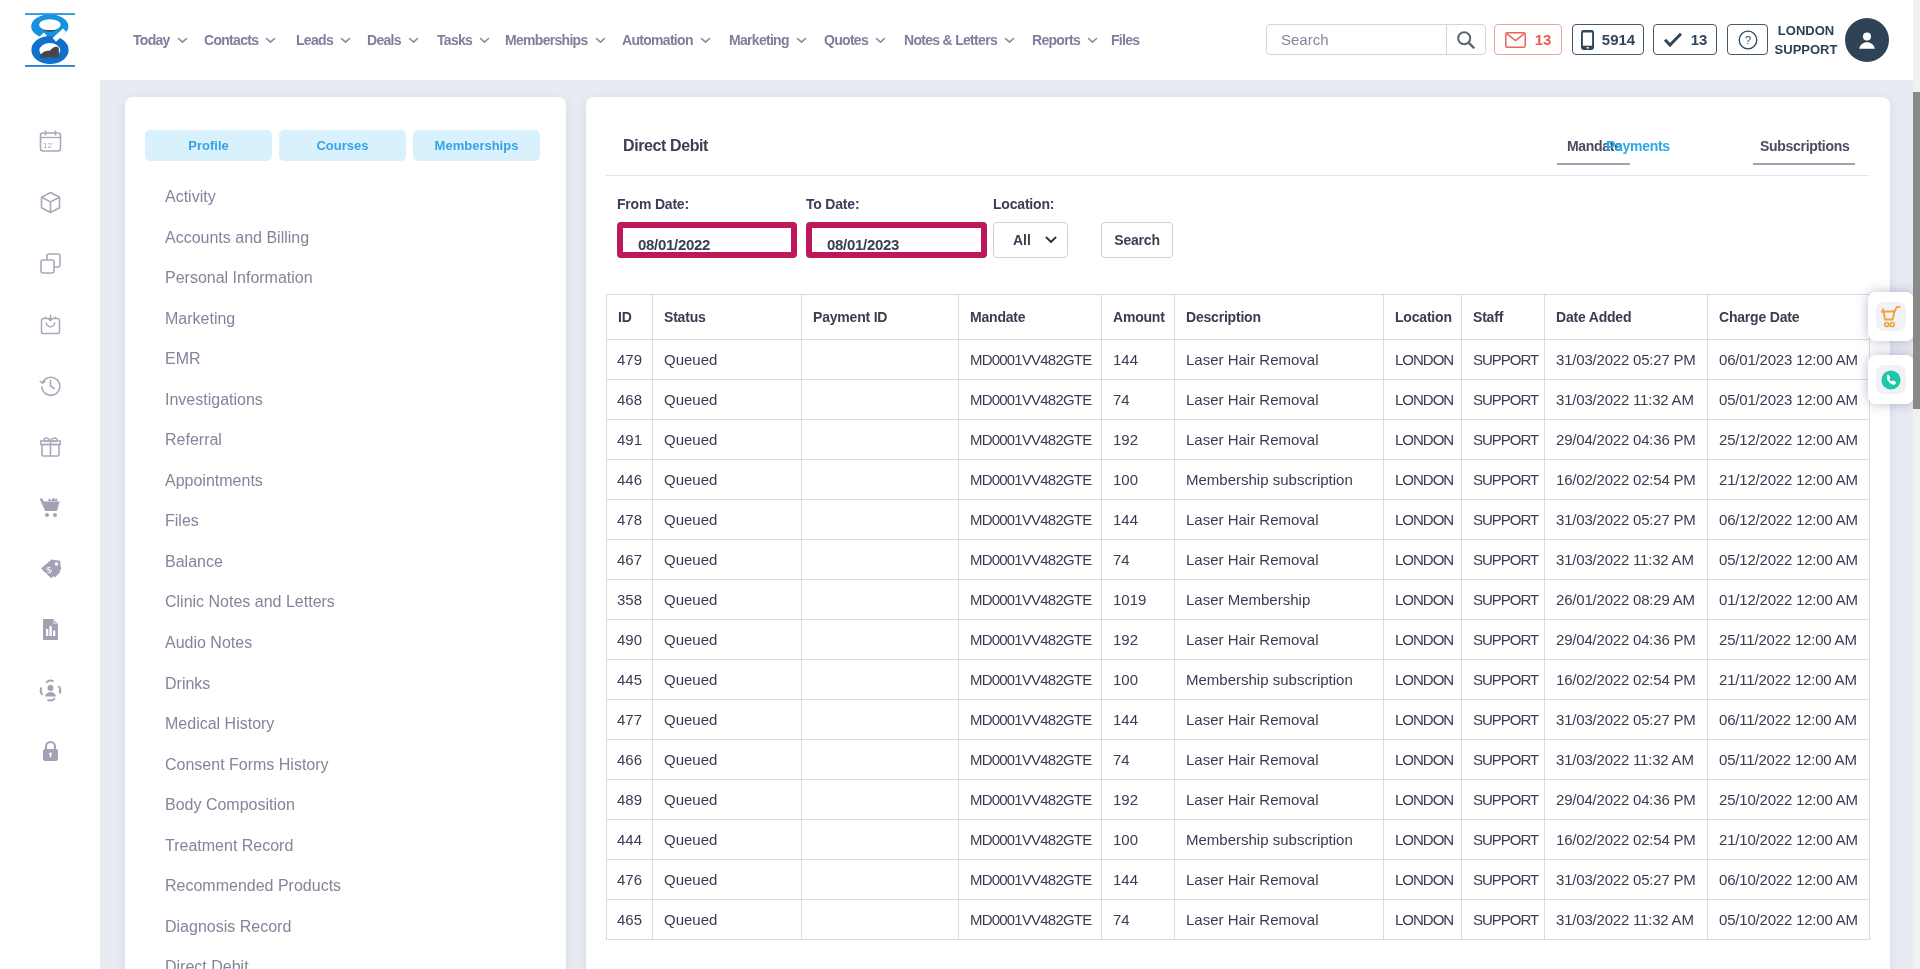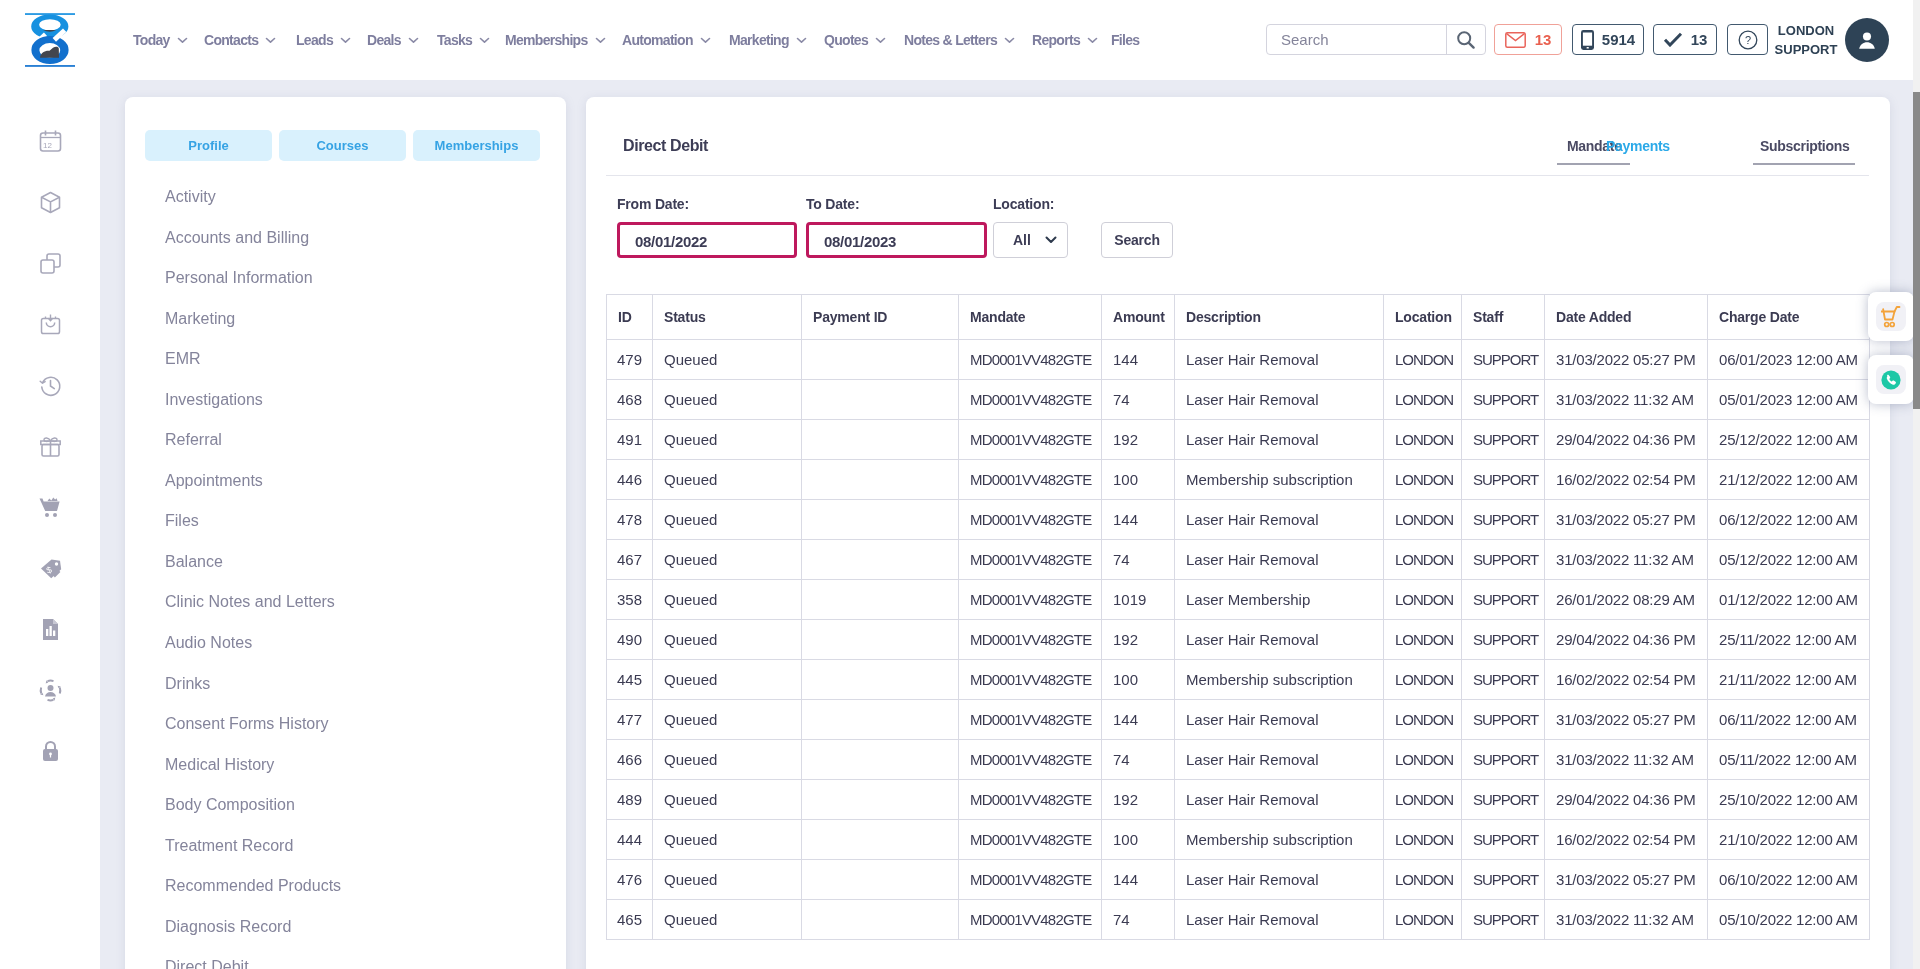--- a/index.html
+++ b/index.html
@@ -31,21 +31,21 @@
 .tabbtn { position:absolute; top:33px; height:31px; background:#d9f1fd; border-radius:5px; color:#36a3e4; font-size:13px; font-weight:bold; display:flex; align-items:center; justify-content:center; }
 #leftmenu { position:absolute; left:0; top:80px; width:100%; list-style:none; }
 #leftmenu li { height:40.55px; line-height:40.55px; padding-left:40px; font-size:16px; color:#84849b; }
 
 
 #ddtitle { position:absolute; left:37px; top:40px; font-size:16px; font-weight:bold; letter-spacing:-0.4px; color:#3d3d56; }
 .rtab { position:absolute; top:41px; font-size:14px; font-weight:bold; letter-spacing:-0.3px; color:#4a4a63; }
 .tabline { position:absolute; top:66px; height:2px; background:#a2a3b1; }
 #hdivider { position:absolute; left:20px; top:78px; width:1263px; height:1px; background:#e4e5ec; }
 .flabel { position:absolute; top:99px; font-size:14px; font-weight:bold; letter-spacing:-0.2px; color:#3d3d56; }
-.finput { position:absolute; top:125px; height:36px; border:3px solid #be185d; border-radius:4px; background:#fff; font-size:15px; font-weight:bold; letter-spacing:-0.3px; color:#3c3c55; line-height:34px; padding-left:15px; }
+.finput { position:absolute; top:125px; height:36px; border:6px solid #be185d; border-radius:4px; background:#fff; font-size:15px; font-weight:bold; letter-spacing:-0.3px; color:#3c3c55; line-height:34px; padding-left:15px; }
 #fsel { position:absolute; left:407px; top:125px; width:75px; height:36px; border:1px solid #cfcfd8; border-radius:4px; display:flex; align-items:center; font-size:14px; font-weight:bold; color:#3c3c55; }
 #fbtn { position:absolute; left:515px; top:125px; width:72px; height:36px; border:1px solid #cfcfd8; border-radius:4px; text-align:center; line-height:34px; font-size:14px; font-weight:bold; letter-spacing:-0.2px; color:#3d3d56; }
 
 
 #tbl { position:absolute; left:20px; top:197px; width:1263px; border-collapse:collapse; table-layout:fixed; }
 #tbl th, #tbl td { border:1px solid #d9dae4; font-weight:normal; font-size:15px; color:#3b3b52; text-align:left; padding:0 0 0 11px; white-space:nowrap; overflow:hidden; }
 #tbl th { height:45px; font-weight:bold; font-size:14px; letter-spacing:-0.2px; }
 #tbl td { height:40px; }
 #tbl .c { text-align:center; padding:0; }
 #tbl td:nth-child(7), #tbl td:nth-child(8) { letter-spacing:-1px; }
@@ -231,22 +231,22 @@
     <li>Marketing</li>
     <li>EMR</li>
     <li>Investigations</li>
     <li>Referral</li>
     <li>Appointments</li>
     <li>Files</li>
     <li>Balance</li>
     <li>Clinic Notes and Letters</li>
     <li>Audio Notes</li>
     <li>Drinks</li>
+    <li>Medical History</li>
     <li>Consent Forms History</li>
-    <li>Medical History</li>
     <li>Body Composition</li>
     <li>Treatment Record</li>
     <li>Recommended Products</li>
     <li>Diagnosis Record</li>
     <li>Direct Debit</li>
   </ul>
 </div>
 
 <div id="maincard">
   <div id="ddtitle">Direct Debit</div>

